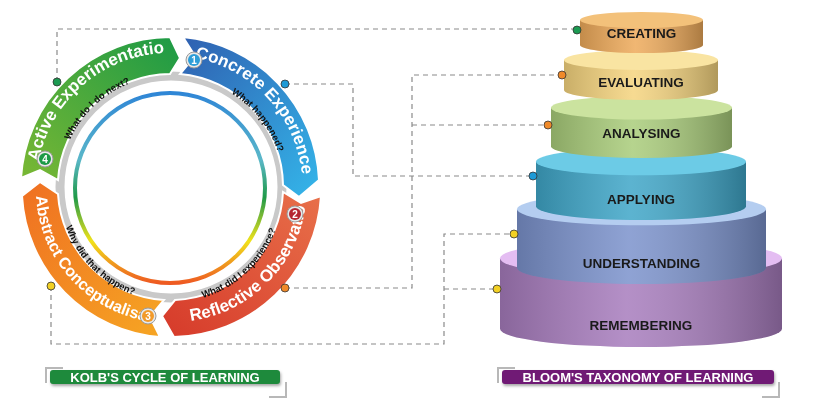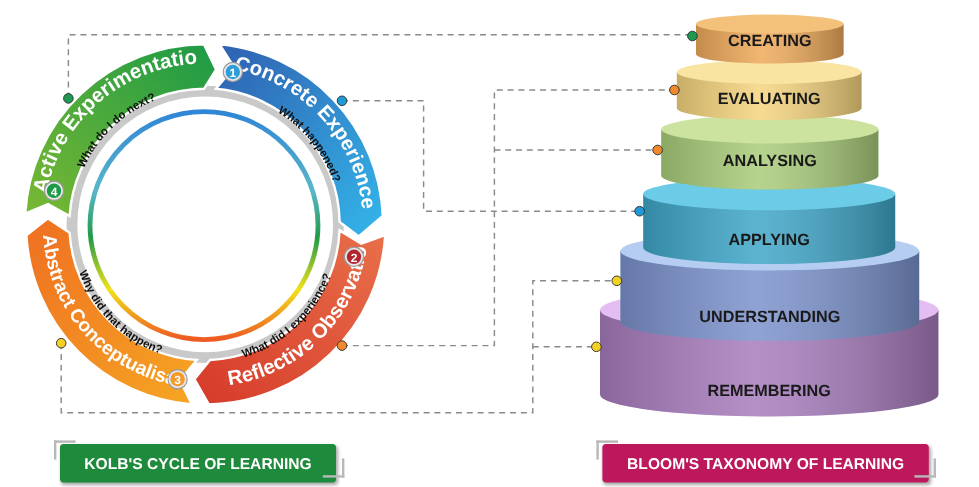--- a/index.html
+++ b/index.html
@@ -2,21 +2,21 @@
 <html><head>
 <meta charset="utf-8">
 <style>
   html, body { margin: 0; padding: 0; background: #ffffff; }
   body { width: 816px; height: 406px; position: relative; overflow: hidden; font-family: "Liberation Sans", sans-serif; }
   svg { position: absolute; left: 0; top: 0; }
   .seg-title { font-family: "Liberation Sans", sans-serif; font-weight: bold; font-size: 17px; fill: #ffffff; }
   .seg-sub { font-family: "Liberation Sans", sans-serif; font-weight: bold; font-size: 9.5px; fill: #111111; }
   .badge-num { font-family: "Liberation Sans", sans-serif; font-weight: bold; font-size: 10px; fill: #ffffff; }
   .tier-label { font-family: "Liberation Sans", sans-serif; font-weight: bold; font-size: 13.5px; fill: #1a1a1a; }
-  .banner { position: absolute; height: 32px; border-radius: 3px; color: #fff; font-weight: bold; font-size: 13px;
+  .banner { position: absolute; height: 14px; border-radius: 3px; color: #fff; font-weight: bold; font-size: 13px;
             display: flex; align-items: center; justify-content: center; box-shadow: 1px 2px 3px rgba(0,0,0,0.35);
             font-family: "Liberation Sans", sans-serif; }
   .banner-bracket-tl { position: absolute; width: 16px; height: 14px; border-top: 2px solid #b8b8b8; border-left: 2px solid #b8b8b8; }
   .banner-bracket-br { position: absolute; width: 16px; height: 14px; border-bottom: 2px solid #b8b8b8; border-right: 2px solid #b8b8b8; }
 </style>
 </head>
 <body>
 
 <svg width="816" height="406" viewBox="0 0 816 406">
   <defs>
@@ -166,14 +166,14 @@
     <circle cx="514" cy="234" r="4" fill="#f2d024"></circle>
     <circle cx="497" cy="289" r="4" fill="#f2d024"></circle>
   </g>
 </svg>
 
 <div class="banner-bracket-tl" style="left:45px; top:367px;"></div>
 <div class="banner" style="left:50px; top:370px; width:230px; background:#1e8a3c;">KOLB'S CYCLE OF LEARNING</div>
 <div class="banner-bracket-br" style="left:269px; top:382px;"></div>
 
 <div class="banner-bracket-tl" style="left:497px; top:367px;"></div>
-<div class="banner" style="left:502px; top:370px; width:272px; background:#be185d;">BLOOM'S TAXONOMY OF LEARNING</div>
+<div class="banner" style="left:502px; top:370px; width:272px; background:#701a75;">BLOOM'S TAXONOMY OF LEARNING</div>
 <div class="banner-bracket-br" style="left:762px; top:382px;"></div>
 
 </body></html>

